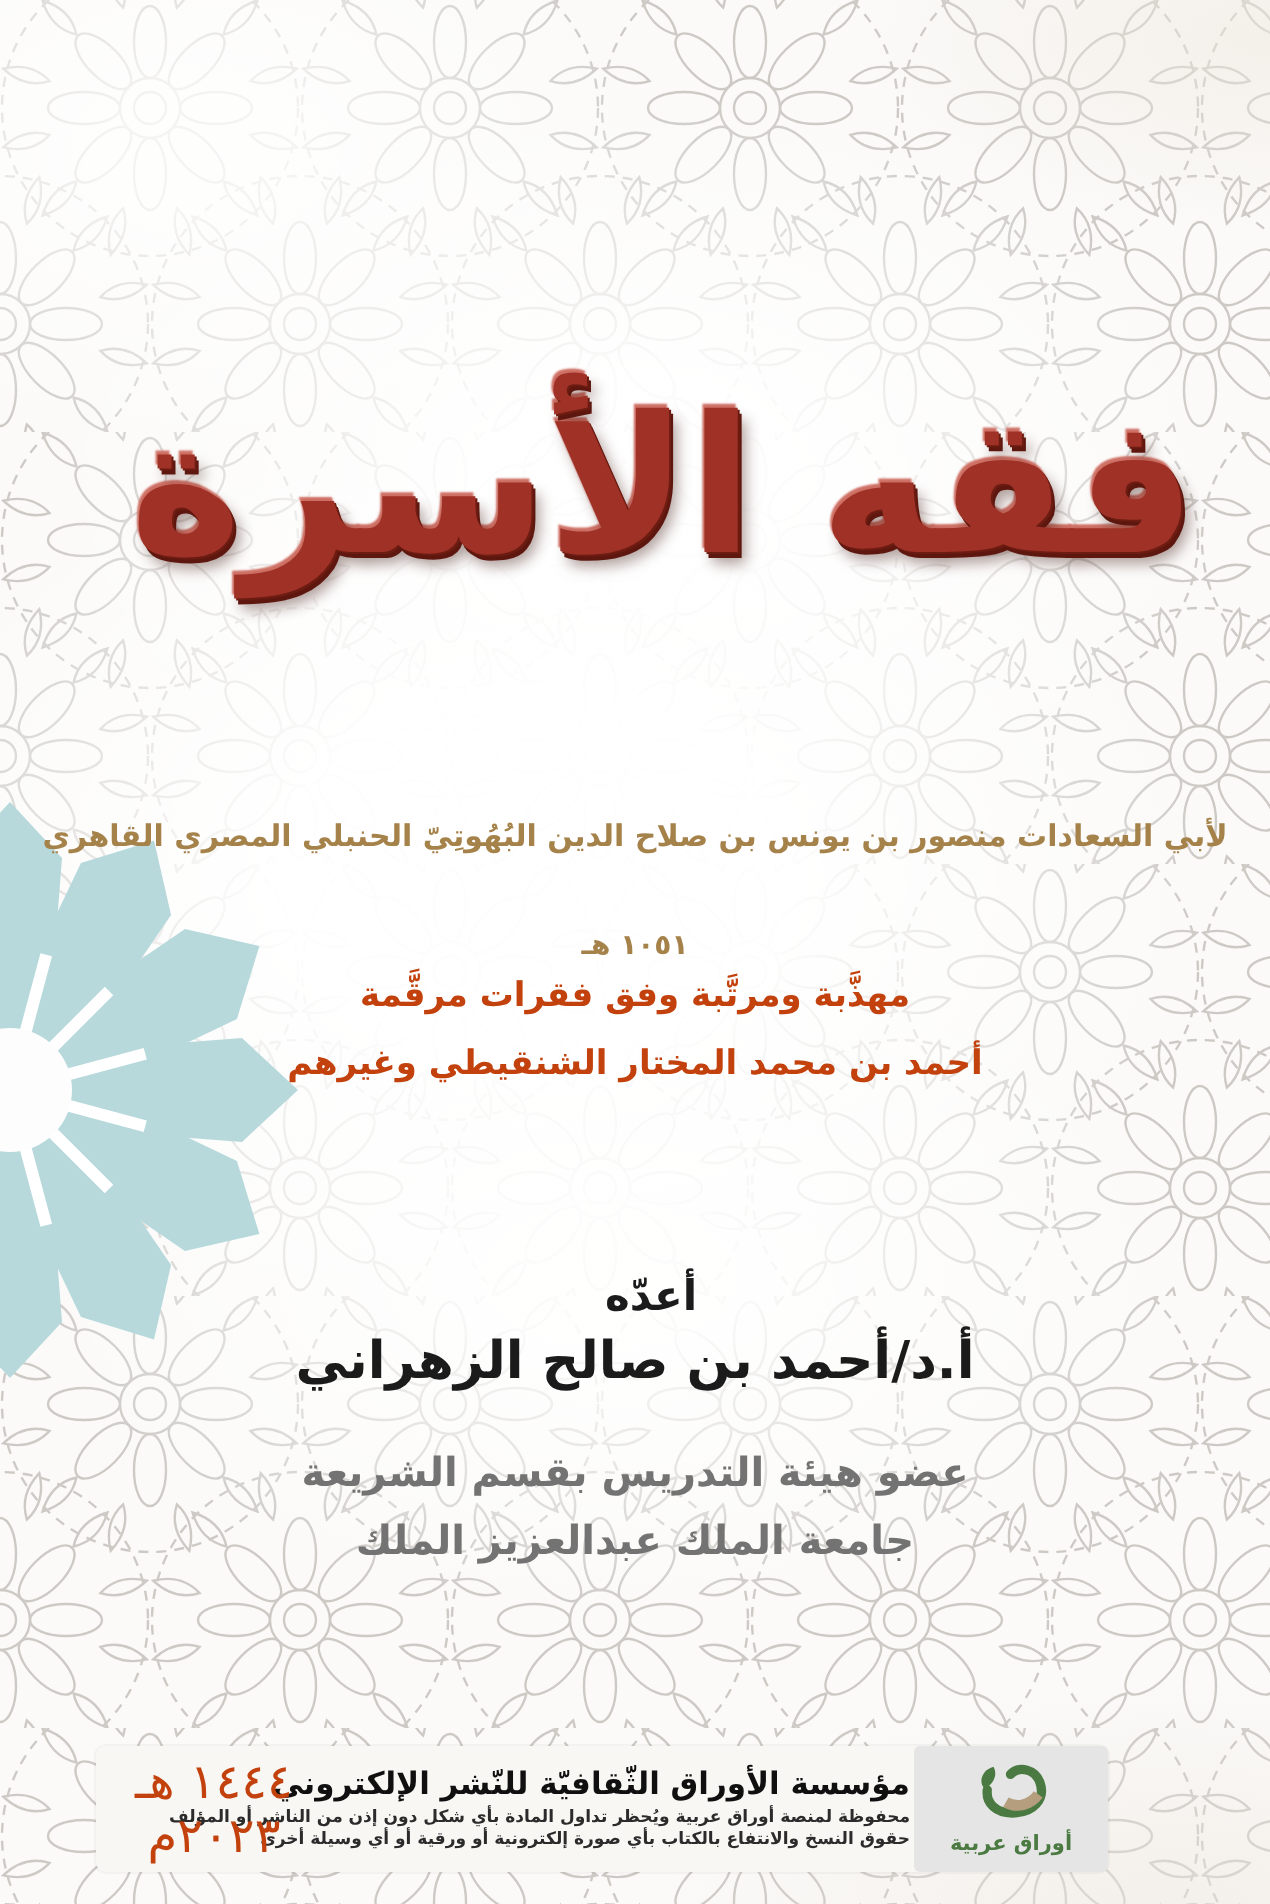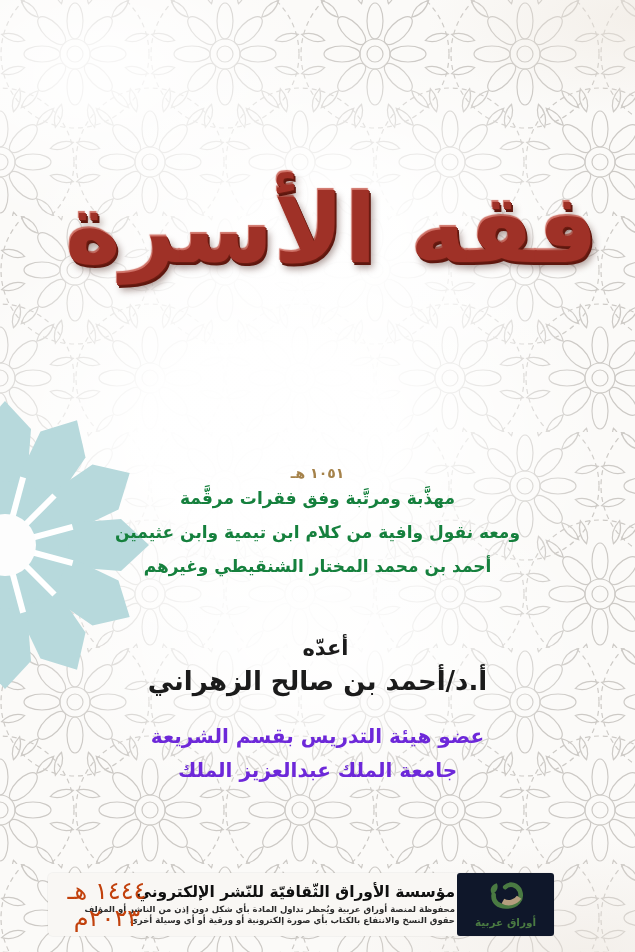--- a/index.html
+++ b/index.html
@@ -22,31 +22,31 @@
   .star{position:absolute;left:-145px;top:395px;z-index:2;}
   .txt{position:absolute;left:0;right:0;text-align:center;z-index:3;}
   .title{
     top:168px;font-size:95px;font-weight:bold;color:#a0definitely;
     color:#9f3127;line-height:1.3;
     text-shadow:1px 1px 0 #6d1c12, 2px 3px 0 #5e170e, 4px 6px 7px rgba(60,20,12,.40), -1px -2px 1px #cf7065;
   }
   .source{top:349px;font-size:21px;font-weight:bold;color:#151515;}
   .orig-author{top:409px;font-size:15px;font-weight:bold;color:#a5824a;white-space:nowrap;}
   .death-year{top:442px;font-size:14px;font-weight:bold;color:#a5824a;margin-top:23px;}
-  .features{top:481px;font-size:17px;font-weight:bold;color:#15803d;line-height:34px;}
+  .features{top:481px;font-size:17px;font-weight:bold;color:#c2410c;line-height:34px;}
   .prepared-label{top:636px;font-size:21px;font-weight:bold;color:#1b1b1b;margin-left:16px;}
   .preparer-name{top:666px;font-size:26px;font-weight:bold;color:#1b1b1b;}
-  .ptitles{top:719px;font-size:20px;font-weight:bold;color:#6d28d9;line-height:34px;}
+  .ptitles{top:719px;font-size:20px;font-weight:bold;color:#737373;line-height:34px;}
   .footer-bar{
     position:absolute;left:48px;top:873px;width:506px;height:63px;z-index:3;
     background:#f9f7f4;border-radius:5px;display:flex;align-items:center;
     box-shadow:0 0 0 1px rgba(0,0,0,.03);
   }
   .logo-box{
-    width:97px;height:63px;background:#0f172a;border-radius:3px;flex:0 0 auto;
+    width:97px;height:63px;background:#e5e5e5;border-radius:3px;flex:0 0 auto;
     display:flex;flex-direction:column;align-items:center;justify-content:center;gap:1px;
   }
   .logo-text{color:#4a7a42;font-size:10.5px;font-weight:bold;line-height:12px;}
   .fcenter{flex:1;text-align:left;padding:0 2px;min-width:0;}
   .publisher{font-size:15.5px;font-weight:bold;color:#101010;white-space:nowrap;}
   .rights{margin-top:3px;font-size:8.5px;font-weight:bold;color:#2b2b2b;line-height:11.5px;white-space:nowrap;}
   .dates{flex:0 0 118px;text-align:center;color:#c2410c;font-weight:normal;font-size:24px;line-height:27px;}
 </style>
 </head>
 <body>
@@ -141,29 +141,29 @@
       <g transform="rotate(315 150 150)">
           <line x1="150" y1="150" x2="150" y2="80"></line>
         </g>
       <g transform="rotate(345 150 150)">
           <line x1="150" y1="150" x2="150" y2="80"></line>
         </g>
     </g>
     <circle cx="150" cy="150" r="31" fill="#fdfdfd"></circle>
   </svg>
 
-  <h1 class="txt title" style="margin:0;padding-left:28px;">فقه الأسرة</h1>
-
-
+  <h1 class="txt title" style="margin:15px;padding-left:28px;">فقه الأسرة</h1>
+
+
+  <div class="txt orig-author">لأبي السعادات منصور بن يونس بن صلاح الدين  البُهُوتِيّ الحنبلي المصري القاهري</div>
 
   <div class="txt death-year">١٠٥١ هـ</div>
 
   <div class="txt features">
     <div>مهذَّبة ومرتَّبة وفق فقرات مرقَّمة</div>
-    <div>ومعه نقول وافية من كلام ابن تيمية وابن عثيمين</div>
     <div>أحمد بن محمد المختار الشنقيطي وغيرهم</div>
   </div>
 
   <div class="txt prepared-label">أعدّه</div>
 
   <div class="txt preparer-name">أ.د/أحمد بن صالح الزهراني</div>
 
   <div class="txt ptitles">
     <div>عضو هيئة التدريس بقسم الشريعة</div>
     <div>جامعة الملك عبدالعزيز الملك</div>

